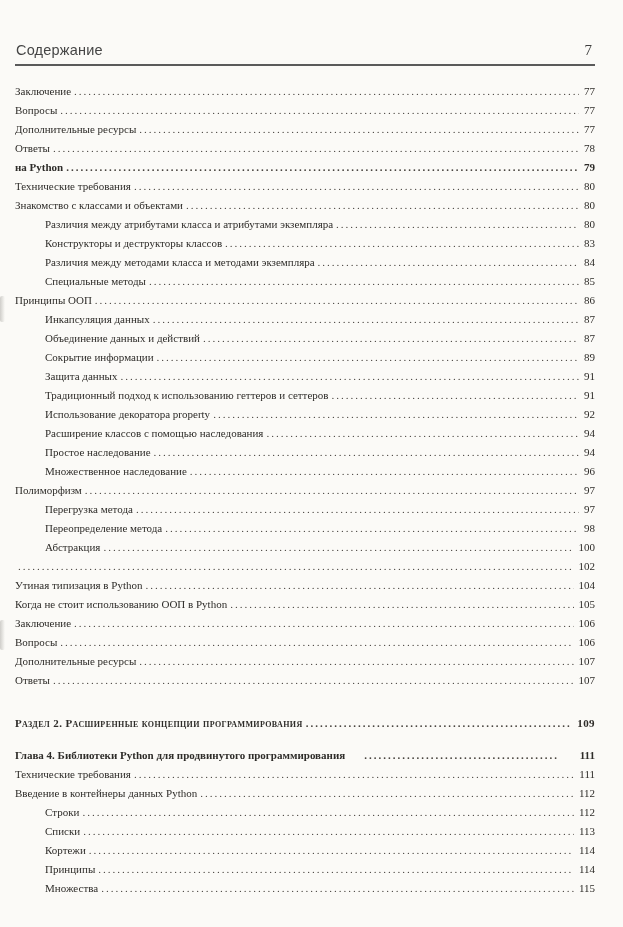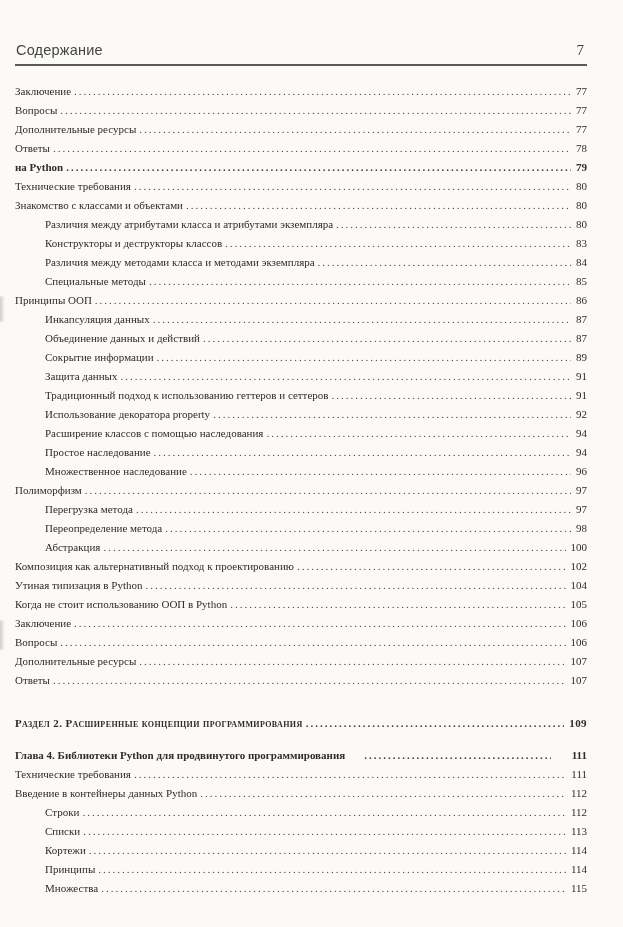--- a/index.html
+++ b/index.html
@@ -13,21 +13,21 @@
     width:623px;height:927px;
     background:var(--paper);
     font-family:"Liberation Serif","DejaVu Serif",serif;
     color:var(--ink);
     overflow:hidden;
     position:relative;
   }
   .page{
     box-sizing:border-box;
     width:623px;height:927px;
-    padding:42px 36px 0 15px;
+    padding:42px 28px 0 15px;
     position:relative;
   }
   
   .running-header{
     display:flex;
     justify-content:space-between;
     align-items:baseline;
     border-bottom:2px solid var(--rule);
     padding:0 3px 5px 1px;
   }
@@ -219,21 +219,20 @@
     <span class="toc-title">Переопределение метода</span>
     <span class="toc-leader"></span>
     <span class="toc-page">98</span>
   </div>
       <div class="toc-row indent-1 style-normal">
     <span class="toc-title">Абстракция</span>
     <span class="toc-leader"></span>
     <span class="toc-page">100</span>
   </div>
       <div class="toc-row indent-0 style-normal">
-    <span class="toc-title">Композиция как альтернативный подход к проектированию</span>
     <span class="toc-leader"></span>
     <span class="toc-page">102</span>
   </div>
       <div class="toc-row indent-0 style-normal">
     <span class="toc-title">Утиная типизация в Python</span>
     <span class="toc-leader"></span>
     <span class="toc-page">104</span>
   </div>
       <div class="toc-row indent-0 style-normal">
     <span class="toc-title">Когда не стоит использованию ООП в Python</span>

